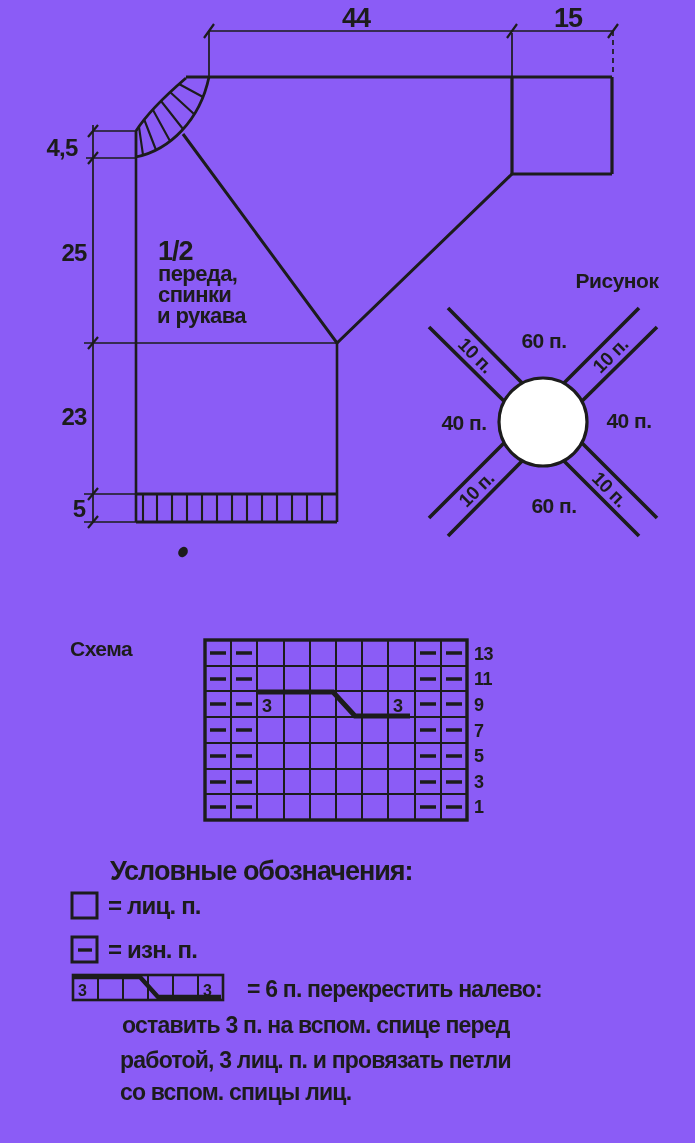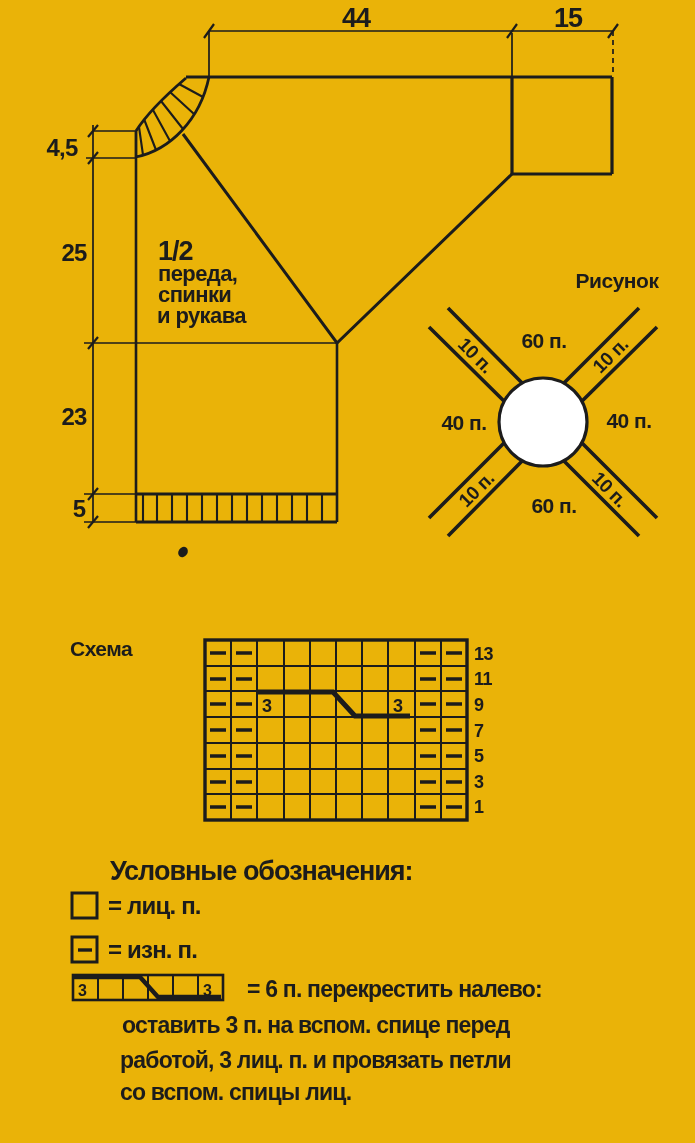--- a/index.html
+++ b/index.html
@@ -1,16 +1,16 @@
 <!DOCTYPE html>
 <html><head>
 <meta charset="utf-8">
 <style>
   html,body{margin:0;padding:0;background:#e8e8e8;}
-  .page{width:695px;height:1143px;background:#eab308;position:relative;margin:0 auto;overflow:hidden;
+  .page{width:695px;height:1143px;background:#8b5cf6;position:relative;margin:0 auto;overflow:hidden;
         font-family:"Liberation Sans",sans-serif;}
   svg{display:block;}
   svg text{font-family:"Liberation Sans",sans-serif;font-weight:700;fill:#1c1c1c;letter-spacing:-0.5px;}
   .t27{font-size:27px;letter-spacing:-1px;}
   .t24{font-size:24px;letter-spacing:-0.8px;}
   .t23{font-size:23px;letter-spacing:-0.8px;}
   .t22{font-size:22px;letter-spacing:-0.6px;}
   .t21{font-size:21px;}
   .t19{font-size:19px;}
   .t18{font-size:18px;}

